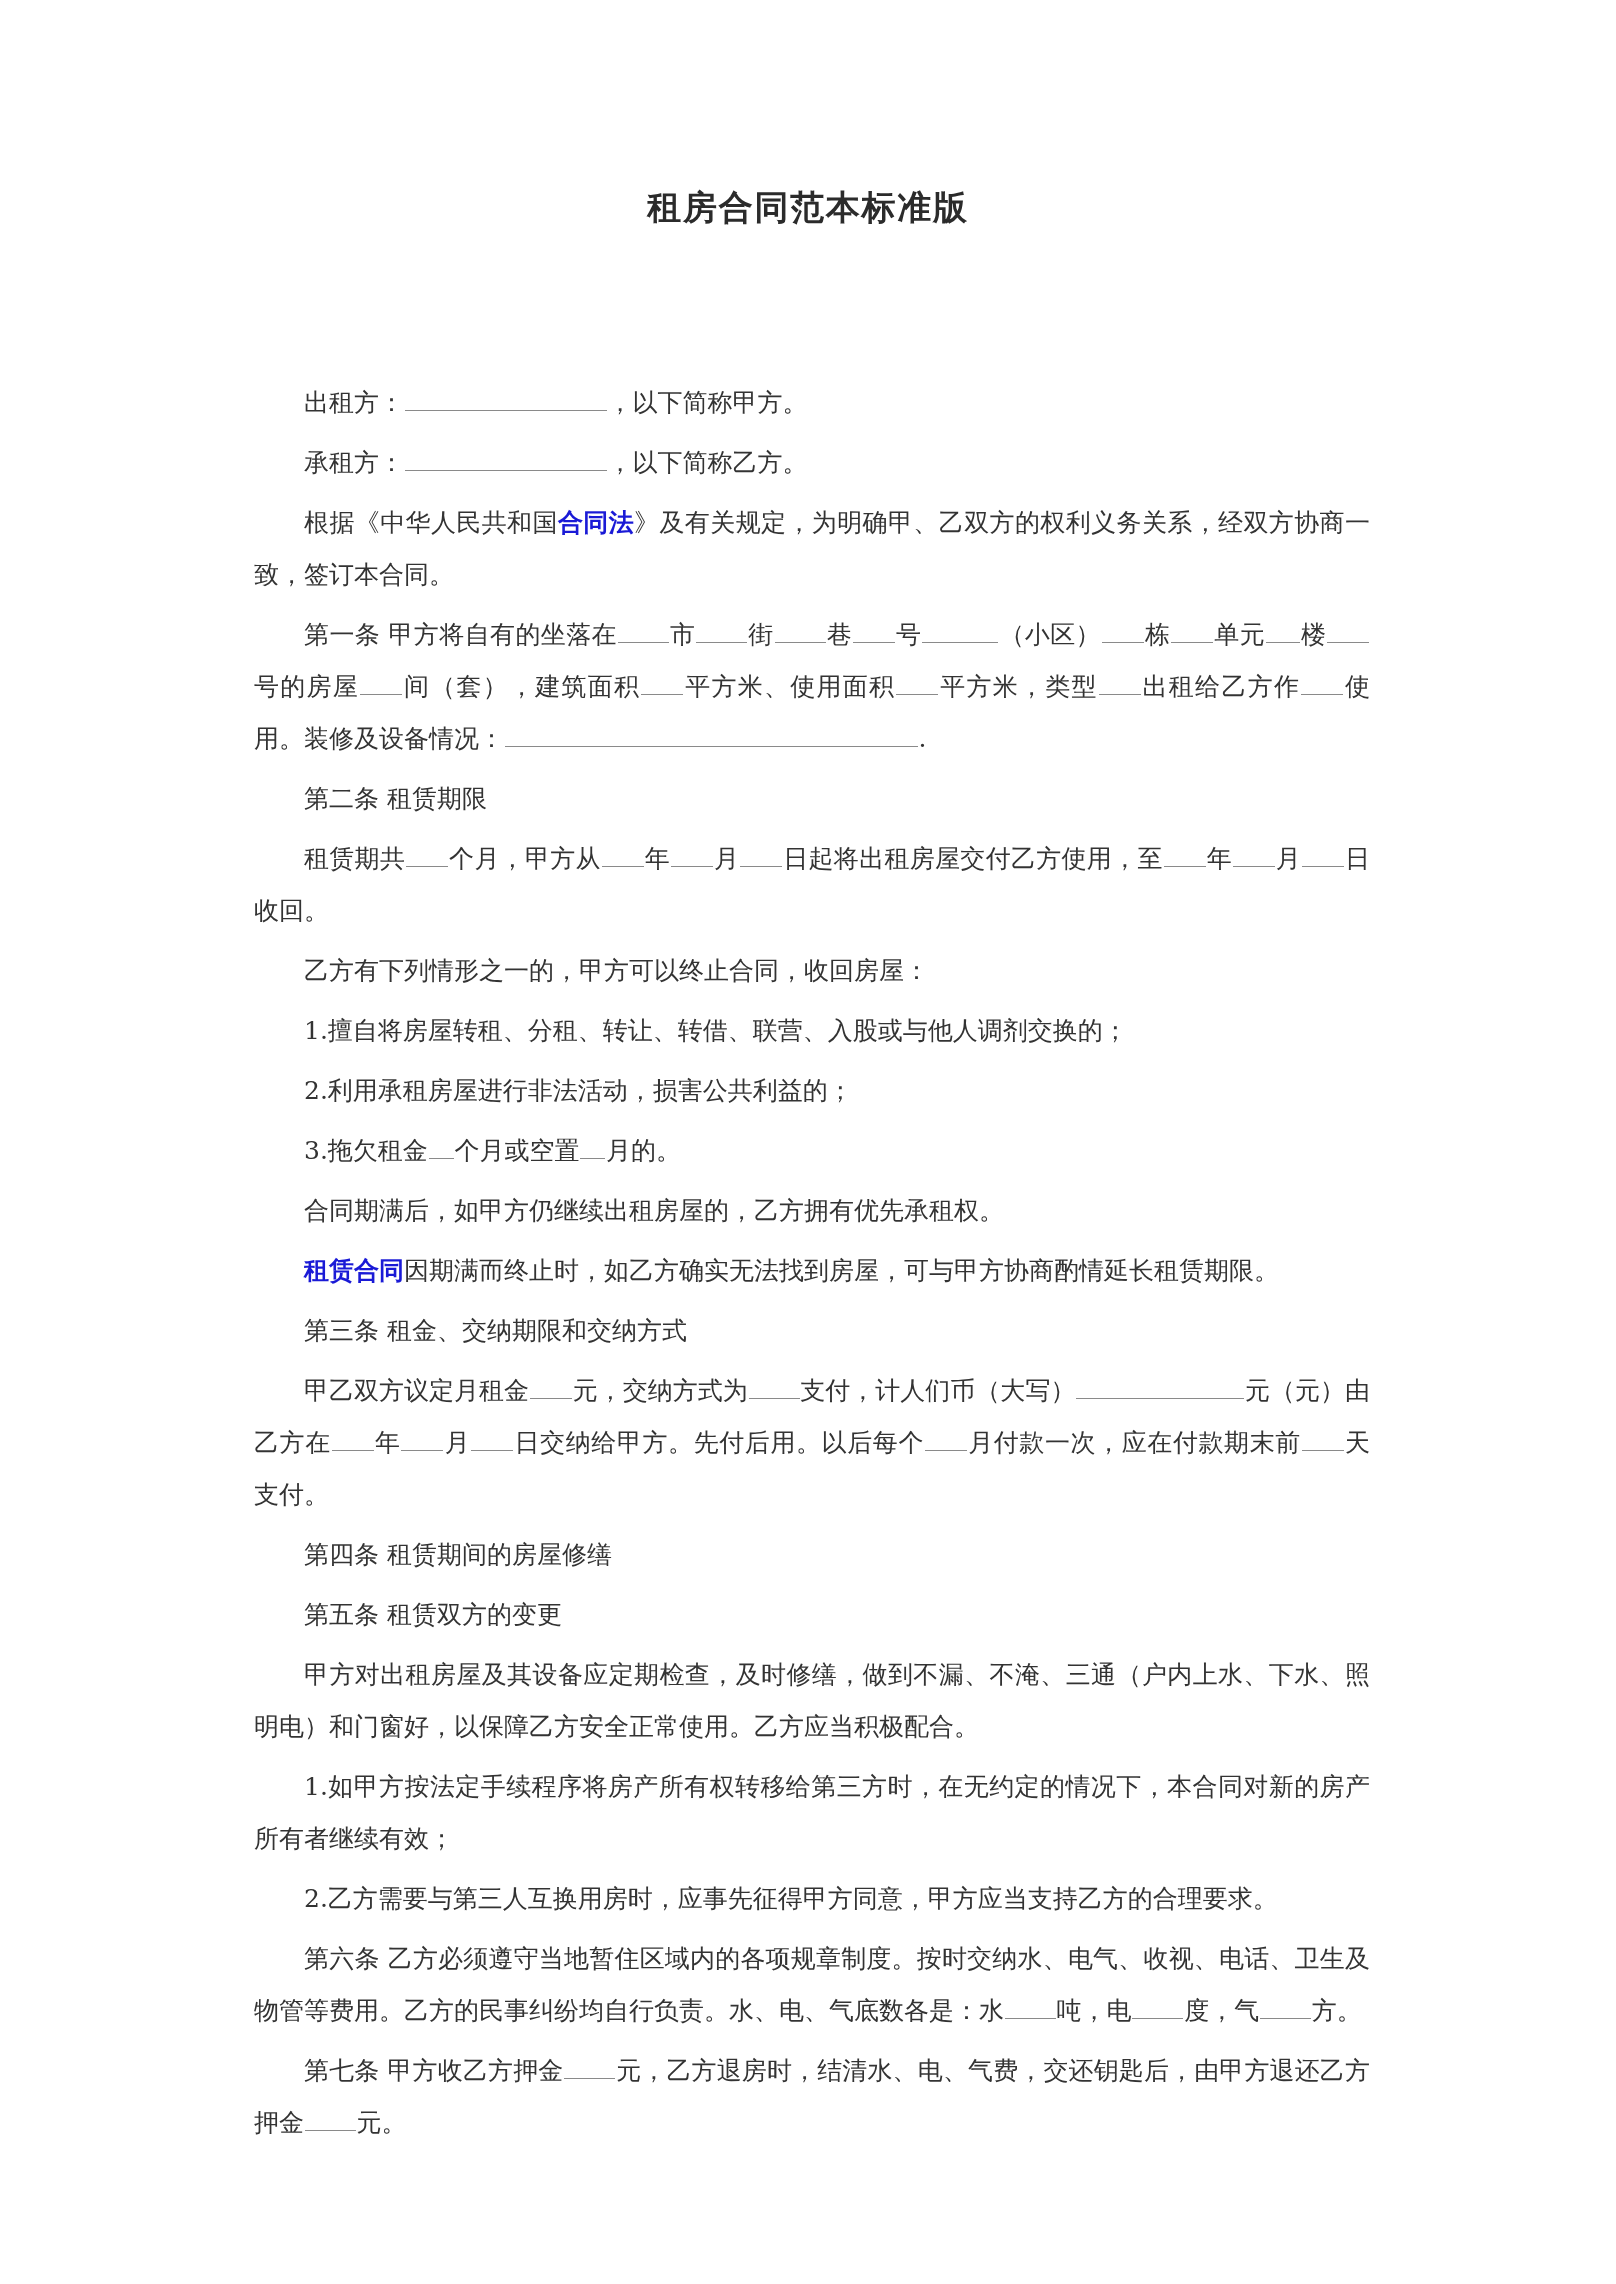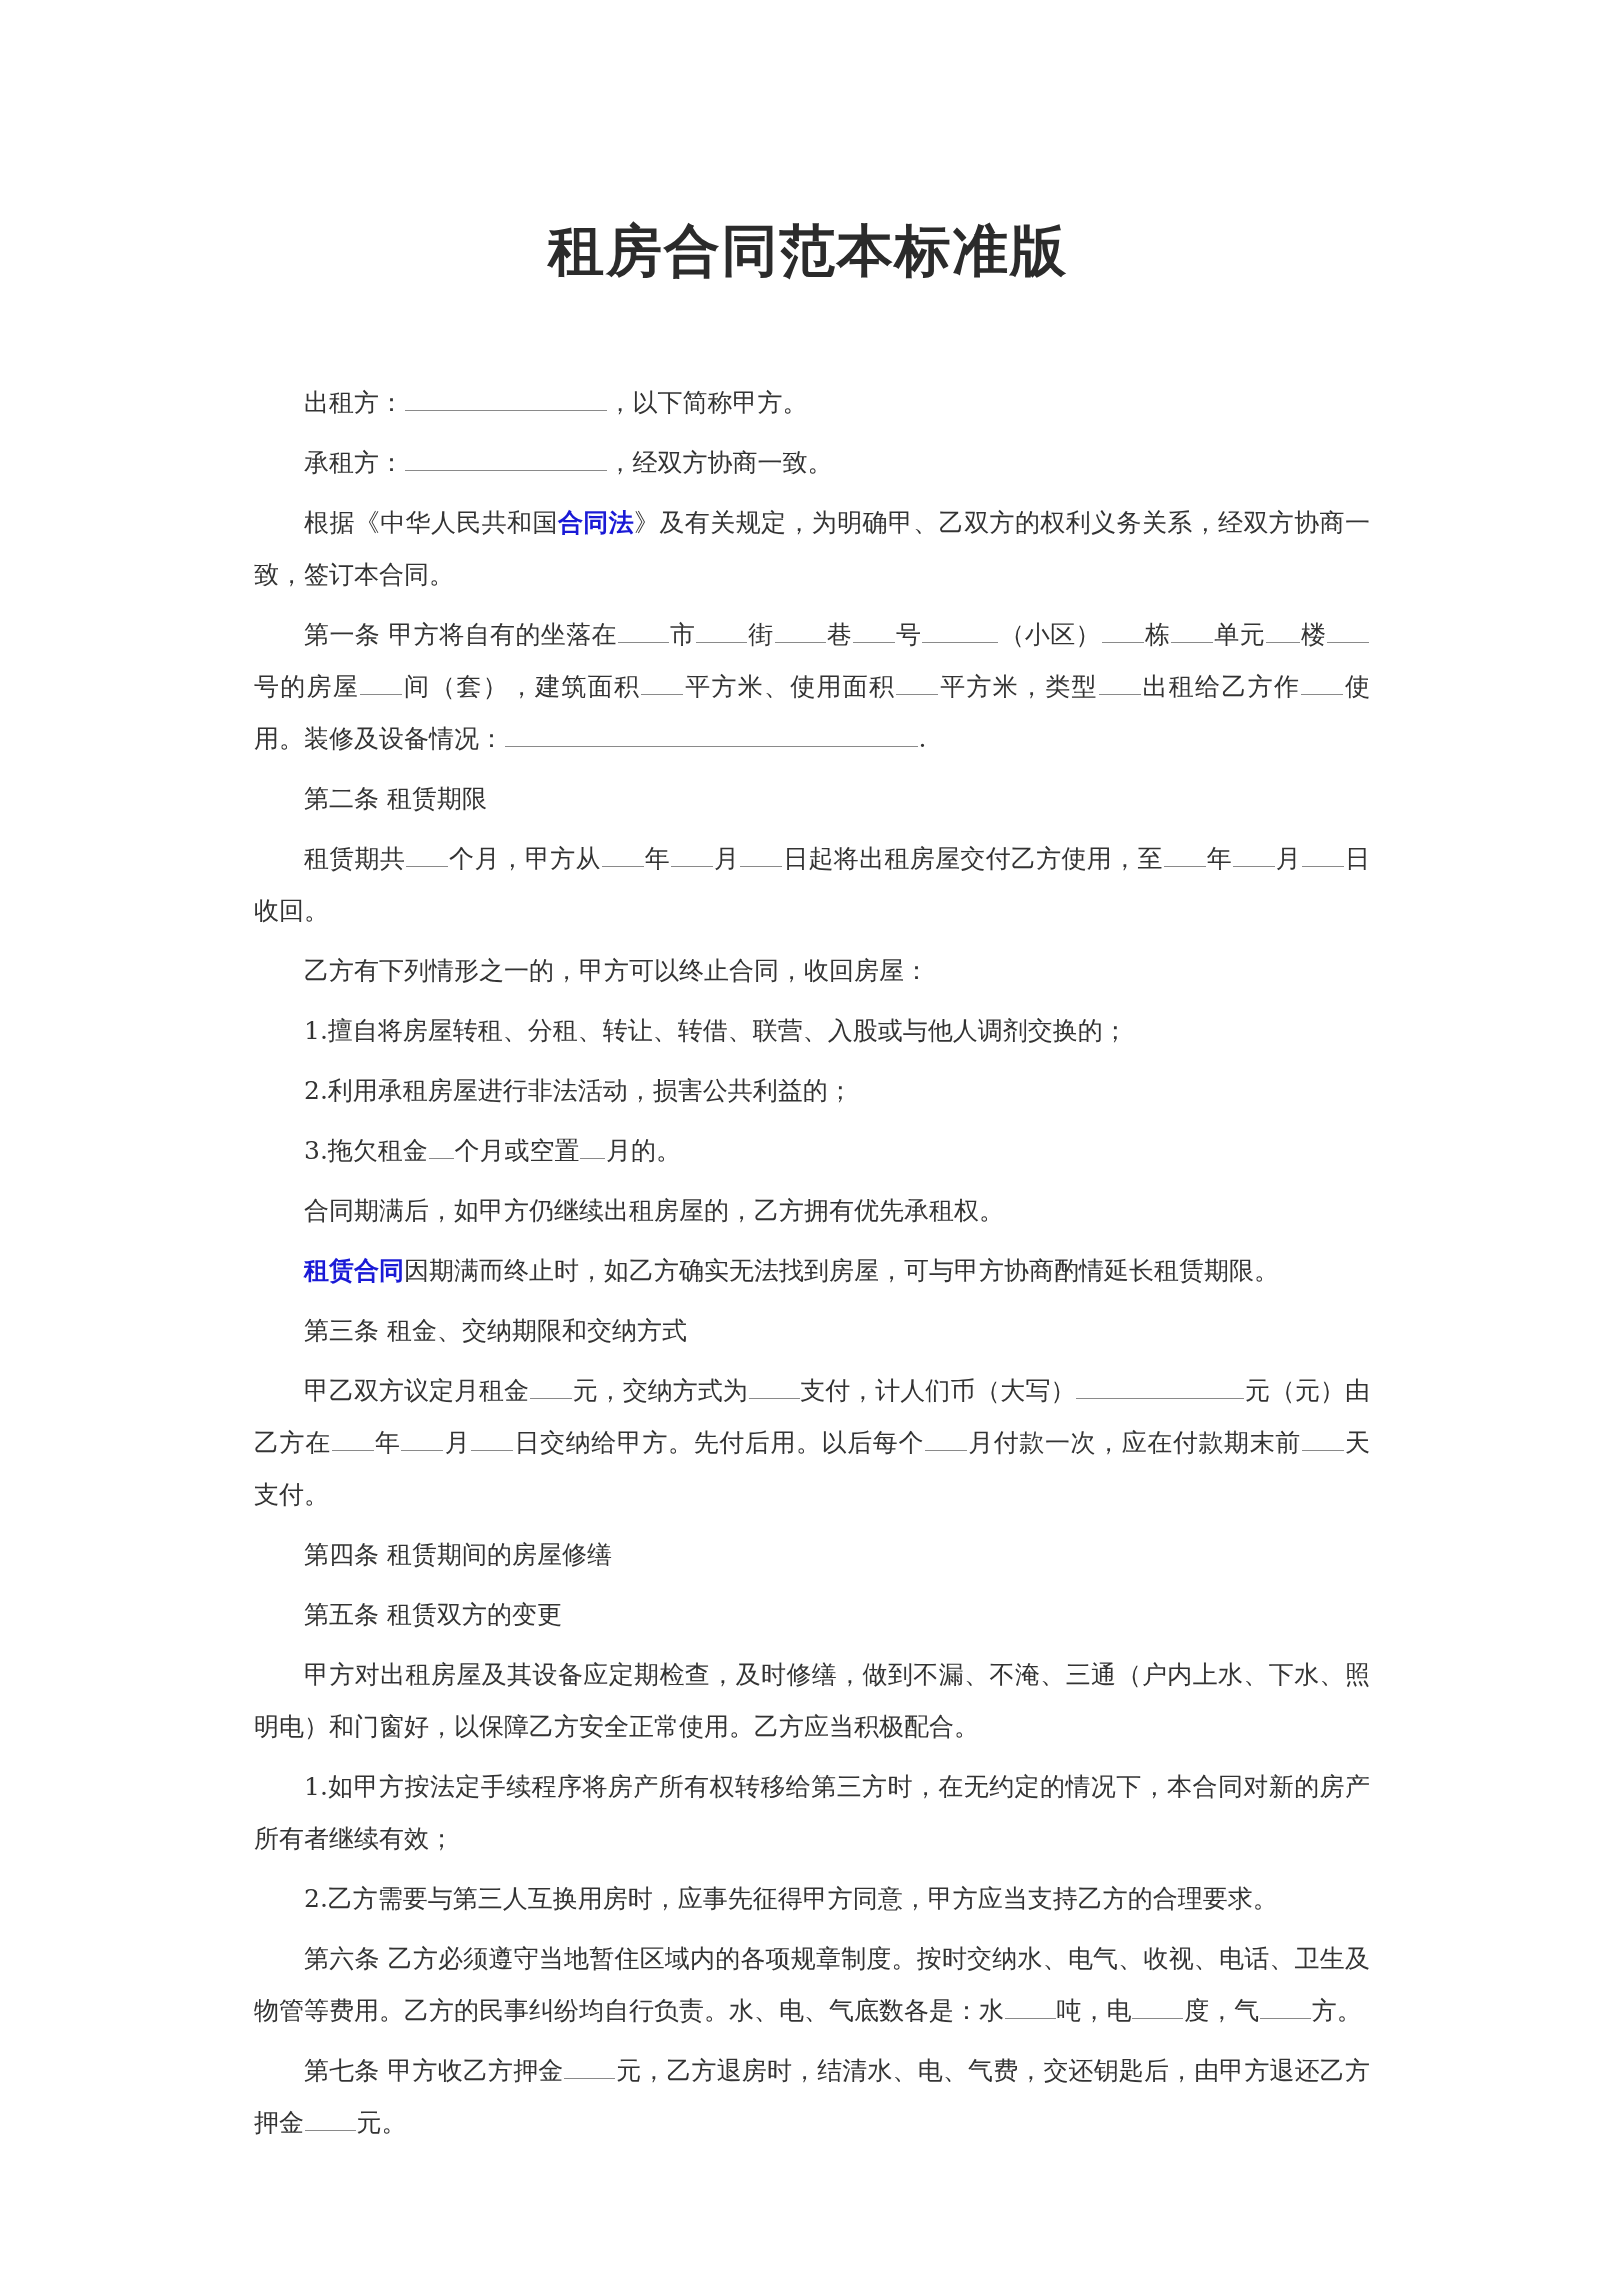--- a/index.html
+++ b/index.html
@@ -1,35 +1,35 @@
 <!DOCTYPE html>
 <html style="font-size:13.5px"><head>
 <meta charset="utf-8">
 <style>
   html, body { margin: 0; padding: 0; background: #ffffff; }
   body { width: 1616px; height: 2284px; position: relative; overflow: hidden;
          font-family: "DejaVu Serif", "Liberation Serif", serif; color: #333333; }
   .page { position: absolute; left: 0; top: 0; width: 1616px; height: 2284px; }
-  .title { position: absolute; top: 214px; left: 0; width: 1616px; text-align: center;
-           font-size: 56px; font-weight: bold; letter-spacing: 1.7px; color: #2b2b2b;
+  .title { position: absolute; top: 185px; left: 0; width: 1616px; text-align: center;
+           font-size: 34px; font-weight: bold; letter-spacing: 1.7px; color: #2b2b2b;
            font-family: "DejaVu Sans", "Liberation Sans", sans-serif; }
   .body { position: absolute; left: 246px; top: 369px; width: 1132px;
           font-size: 25px; line-height: 52px; text-align: justify; }
   .p { margin: 8px; text-indent: 2em; }
   .link { color: #1a1ad6; font-weight: bold; }
   .blank { display: inline-block; border-bottom: 1.7px solid #8a8a8a; height: 25px; vertical-align: baseline; margin: 0 0.8px; }
 </style>
 </head>
 <body>
 
 <div class="page">
   <div class="title">租房合同范本标准版</div>
   <div class="body" id="doc-body">
       <p class="p"><span>出租方：</span><span class="blank" style="width: 202px;"></span><span>，以下简称甲方。</span></p>
-      <p class="p"><span>承租方：</span><span class="blank" style="width: 202px;"></span><span>，经双方协商一致。</span></p>
+      <p class="p"><span>承租方：</span><span class="blank" style="width: 202px;"></span><span>，以下简称乙方。</span></p>
       <p class="p"><span>根据《中华人民共和国</span><span class="link">合同法</span><span>》及有关规定，为明确甲、乙双方的权利义务关系，经双方协商一致，签订本合同。</span></p>
       <p class="p"><span>第一条 甲方将自有的坐落在</span><span class="blank" style="width: 51px;"></span><span>市</span><span class="blank" style="width: 51px;"></span><span>街</span><span class="blank" style="width: 51px;"></span><span>巷</span><span class="blank" style="width: 42px;"></span><span>号</span><span class="blank" style="width: 76px;"></span><span>（小区）</span><span class="blank" style="width: 42px;"></span><span>栋</span><span class="blank" style="width: 42px;"></span><span>单元</span><span class="blank" style="width: 34px;"></span><span>楼</span><span class="blank" style="width: 42px;"></span><span>号的房屋</span><span class="blank" style="width: 42px;"></span><span>间（套），建筑面积</span><span class="blank" style="width: 42px;"></span><span>平方米、使用面积</span><span class="blank" style="width: 42px;"></span><span>平方米，类型</span><span class="blank" style="width: 42px;"></span><span>出租给乙方作</span><span class="blank" style="width: 42px;"></span><span>使用。装修及设备情况：</span><span class="blank" style="width: 413px;"></span><span>.</span></p>
       <p class="p"><span>第二条 租赁期限</span></p>
       <p class="p"><span>租赁期共</span><span class="blank" style="width: 42px;"></span><span>个月，甲方从</span><span class="blank" style="width: 42px;"></span><span>年</span><span class="blank" style="width: 42px;"></span><span>月</span><span class="blank" style="width: 42px;"></span><span>日起将出租房屋交付乙方使用，至</span><span class="blank" style="width: 42px;"></span><span>年</span><span class="blank" style="width: 42px;"></span><span>月</span><span class="blank" style="width: 42px;"></span><span>日收回。</span></p>
       <p class="p"><span>乙方有下列情形之一的，甲方可以终止合同，收回房屋：</span></p>
       <p class="p"><span>1.擅自将房屋转租、分租、转让、转借、联营、入股或与他人调剂交换的；</span></p>
       <p class="p"><span>2.利用承租房屋进行非法活动，损害公共利益的；</span></p>
       <p class="p"><span>3.拖欠租金</span><span class="blank" style="width: 25px;"></span><span>个月或空置</span><span class="blank" style="width: 25px;"></span><span>月的。</span></p>
       <p class="p"><span>合同期满后，如甲方仍继续出租房屋的，乙方拥有优先承租权。</span></p>
       <p class="p"><span class="link">租赁合同</span><span>因期满而终止时，如乙方确实无法找到房屋，可与甲方协商酌情延长租赁期限。</span></p>

